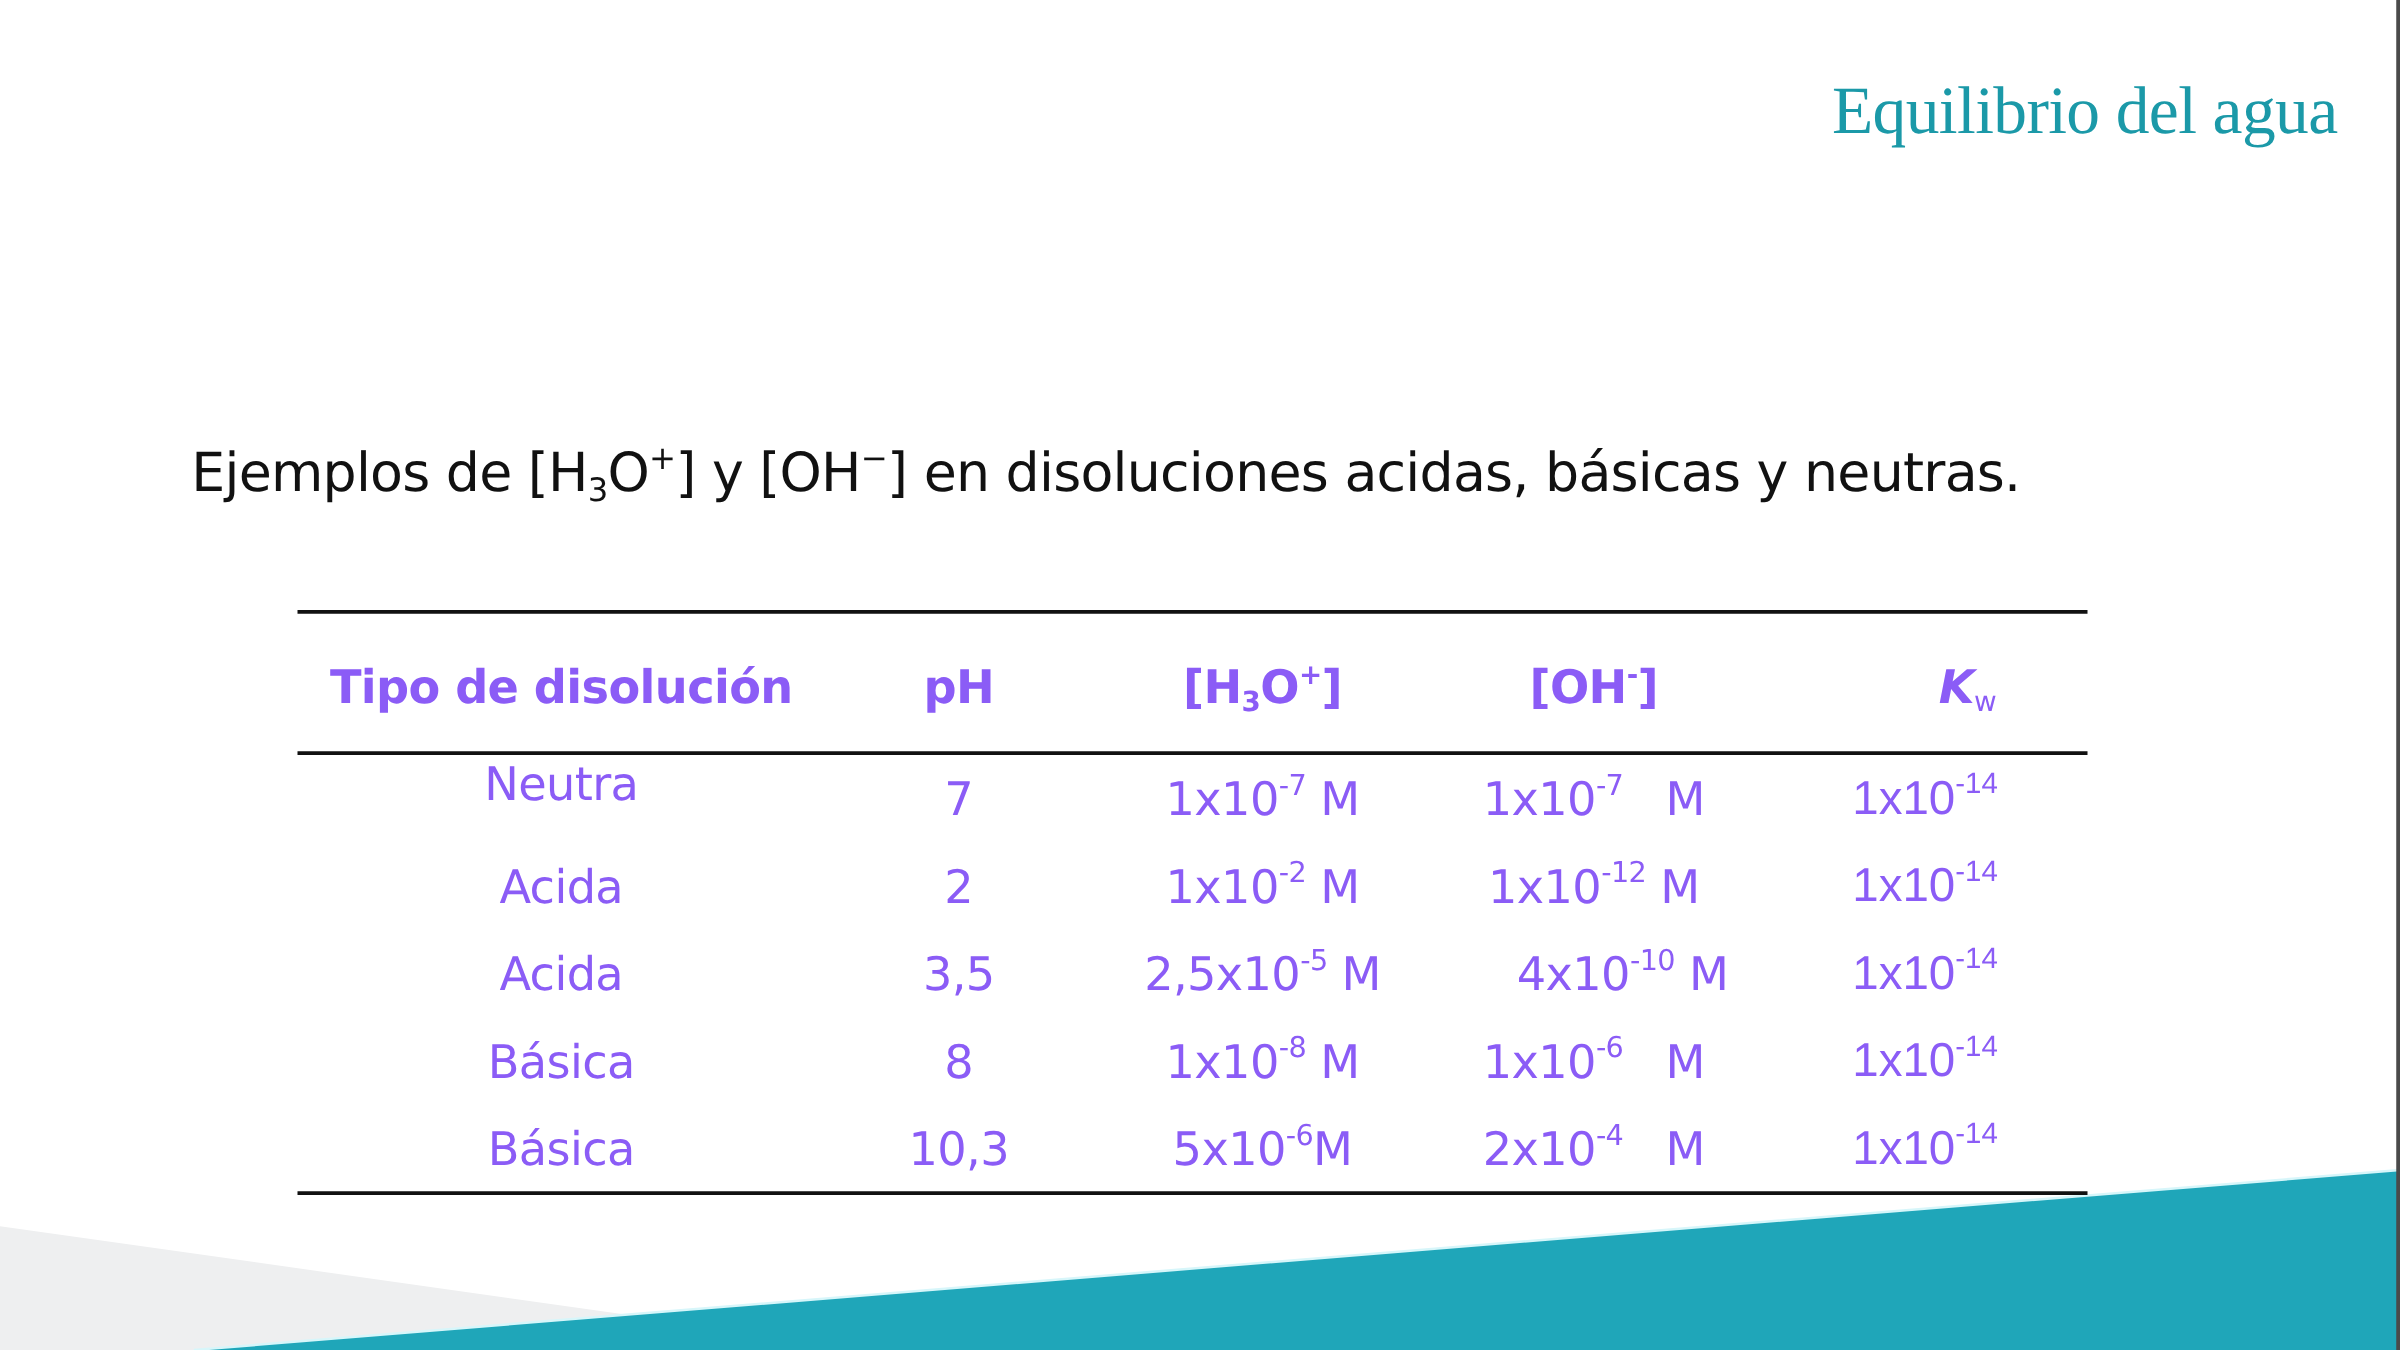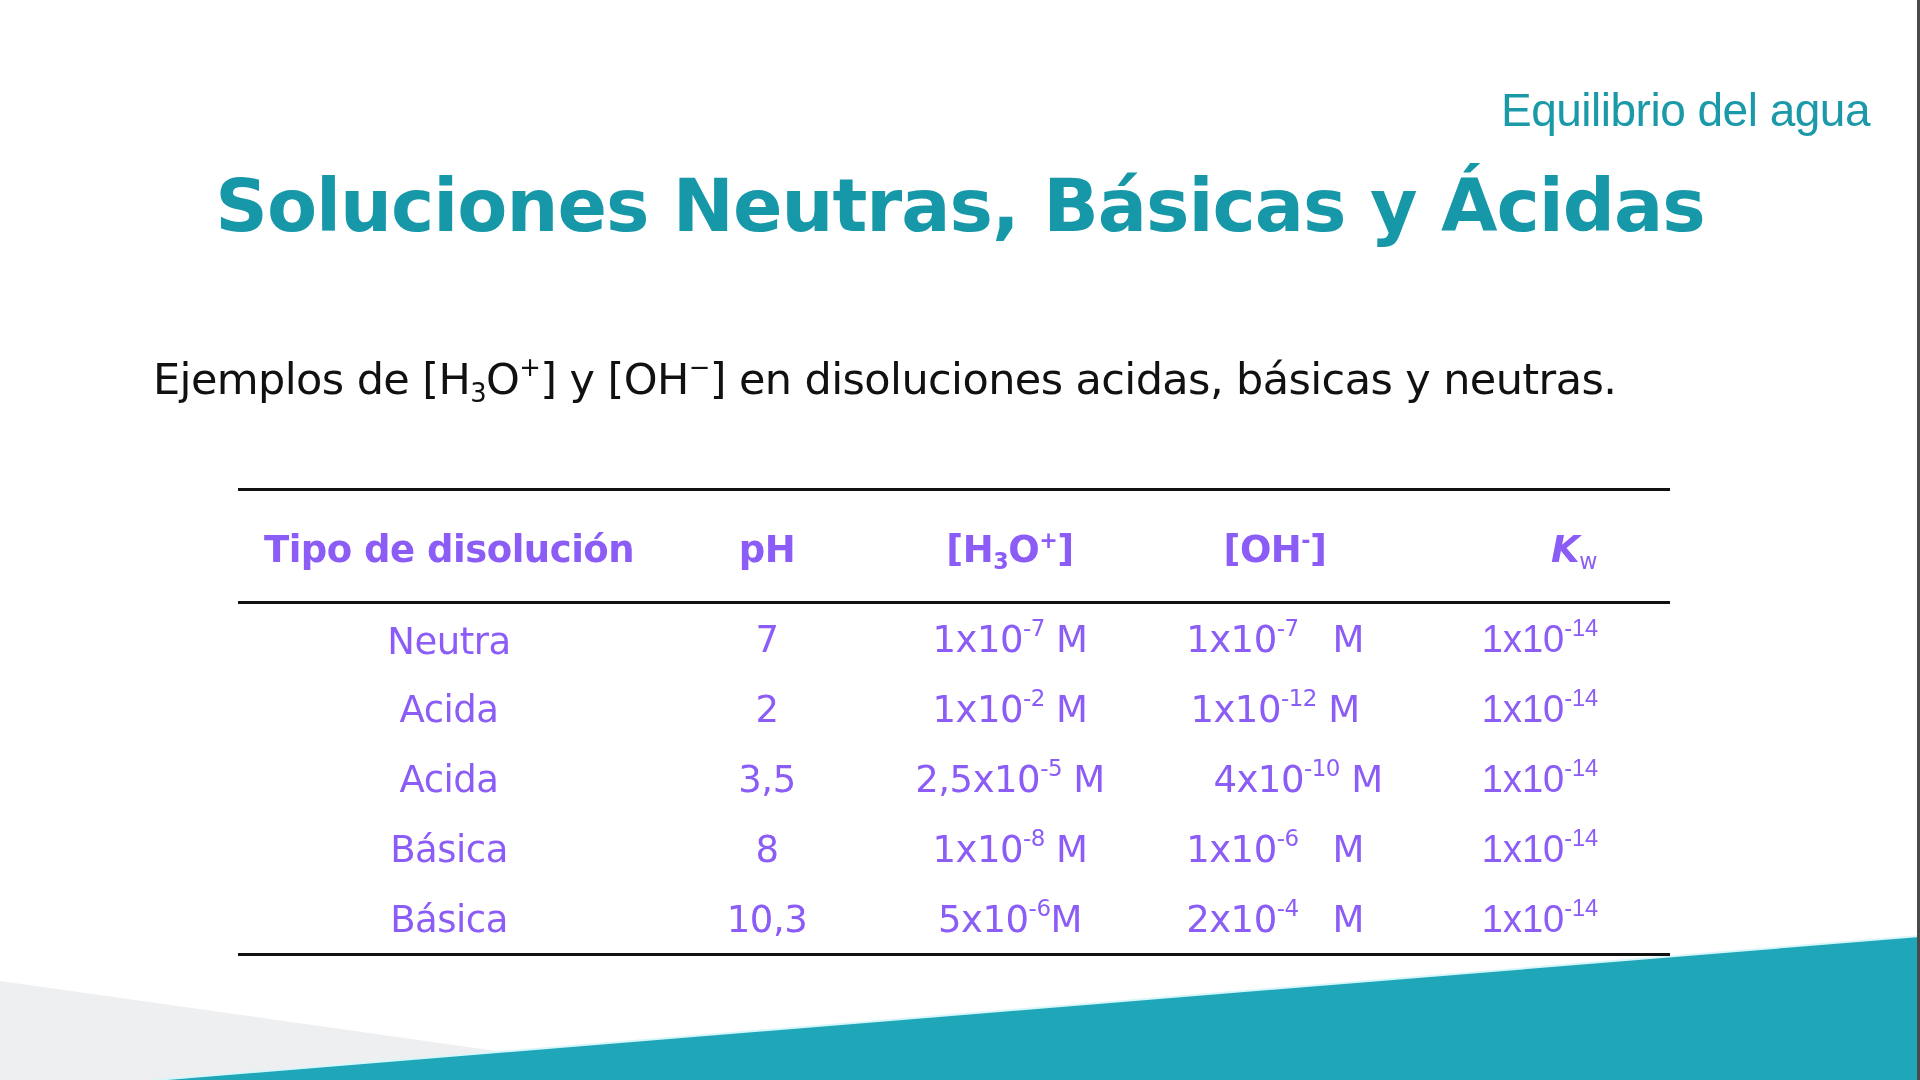--- a/index.html
+++ b/index.html
@@ -7,21 +7,21 @@
   .slide { position:absolute; left:0; top:0; width:1920px; height:1080px; background:#ffffff; }
   .right-edge { position:absolute; right:0; top:0; width:3px; height:1080px; background:#4a4a4a; z-index:5; }
   .deco { position:absolute; left:0; top:0; width:1920px; height:1080px; z-index:1; }
 
   
   .logo { position:absolute; left:50px; top:42px; width:300px; height:90px; z-index:3; }
   .logo-shield { position:absolute; left:3px; top:3px; width:62px; height:86px; }
   .logo-line1 { position:absolute; left:70px; top:29px; font-family:"Liberation Sans", sans-serif; font-size:11px; letter-spacing:0.3px; color:#9a9a9a; font-weight:bold; white-space:nowrap; }
   .logo-line2 { position:absolute; left:70px; top:40px; font-family:"Liberation Sans", sans-serif; font-size:19.5px; font-weight:bold; color:#8e1f4c; white-space:nowrap; letter-spacing:0.2px; }
 
-  .section-tag { position:absolute; right:50px; top:57px; font-family:Liberation Sans, sans-serif; font-size:46px; color:#1b99a8; white-space:nowrap; z-index:3; letter-spacing:-0.5px;margin-top:26px; }
+  .section-tag { position:absolute; right:50px; top:57px; font-family:Liberation Serif, serif; font-size:54px; color:#1b99a8; white-space:nowrap; z-index:3; letter-spacing:-0.5px; }
   .title { position:absolute; left:0; width:1920px; top:163px; text-align:center; font-family:"DejaVu Sans", sans-serif; font-weight:bold; font-size:73px; color:#1798a8; white-space:nowrap; z-index:3; letter-spacing:-1px; }
   .subtitle { position:absolute; left:153px; top:354px; font-family:"DejaVu Sans", sans-serif; font-size:43px; color:#111111; white-space:nowrap; z-index:3; letter-spacing:-0.6px; }
   .subtitle sub, .subtitle sup { font-size:0.6em; }
   .subtitle sub { vertical-align:-0.3em; }
   .subtitle sup { vertical-align:0.7em; line-height:0; }
 
   
   .tbl-wrap { position:absolute; left:238px; top:488px; width:1432px; z-index:3; }
   .rule { position:absolute; left:0; width:1432px; height:3px; background:#111; }
   .rule.top { top:0; }
@@ -46,37 +46,36 @@
     <polygon points="0,981 560,1060 560,1080 0,1080" fill="#eeeff0"></polygon>
     <polygon points="155,1080 1920,936 1920,1080" fill="#1fa6b9"></polygon>
     <line x1="155" y1="1080" x2="1920" y2="936" stroke="#d7f6fa" stroke-width="2"></line>
   </svg>
 
   <div class="right-edge"></div>
 
 
   <div class="section-tag">Equilibrio del agua</div>
 
-  <div class="title">Soluciones Neutras, Básicas y Ácidas</div>
 
   <div class="subtitle"><span>Ejemplos de [H</span><sub>3</sub><span>O</span><sup>+</sup><span>] y [OH</span><sup>−</sup><span>] en disoluciones acidas, básicas y neutras.</span></div>
 
   <div class="tbl-wrap">
     <div class="rule top"></div>
     <div class="rule mid"></div>
     <div class="rule bot"></div>
 
     <div class="cell hdr" style="left:211px">Tipo de disolución</div>
     <div class="cell hdr" style="left:529px">pH</div>
     <div class="cell hdr" style="left:772px"><span>[H</span><sub>3</sub><span>O</span><sup>+</sup><span>]</span></div>
     <div class="cell hdr" style="left:1037px"><span>[OH</span><sup>-</sup><span>]</span></div>
     <div class="cell hdr" style="left:1336px"><span class="kw-k">K</span><sub style="font-weight:normal">w</sub></div>
 
     <div>
-      <div class="cell row" style="left:211px; top:132px">Neutra</div>
+      <div class="cell row" style="left:211px; top:118px">Neutra</div>
       <div class="cell row" style="left:529px; top:130px">7</div>
       <div class="cell row" style="left:772px; top:130px"><span>1x10</span><sup>-7</sup><span style="white-space:pre"> M</span></div>
       <div class="cell row" style="left:1037px; top:130px"><span>1x10</span><sup>-7</sup><span style="white-space:pre">   M</span></div>
       <div class="cell row kw" style="left:1302px; top:130px"><span>1x10</span><sup>-14</sup></div>
     </div>
     <div>
       <div class="cell row" style="left:211px; top:200px">Acida</div>
       <div class="cell row" style="left:529px; top:200px">2</div>
       <div class="cell row" style="left:772px; top:200px"><span>1x10</span><sup>-2</sup><span style="white-space:pre"> M</span></div>
       <div class="cell row" style="left:1037px; top:200px"><span>1x10</span><sup>-12</sup><span style="white-space:pre"> M</span></div>

